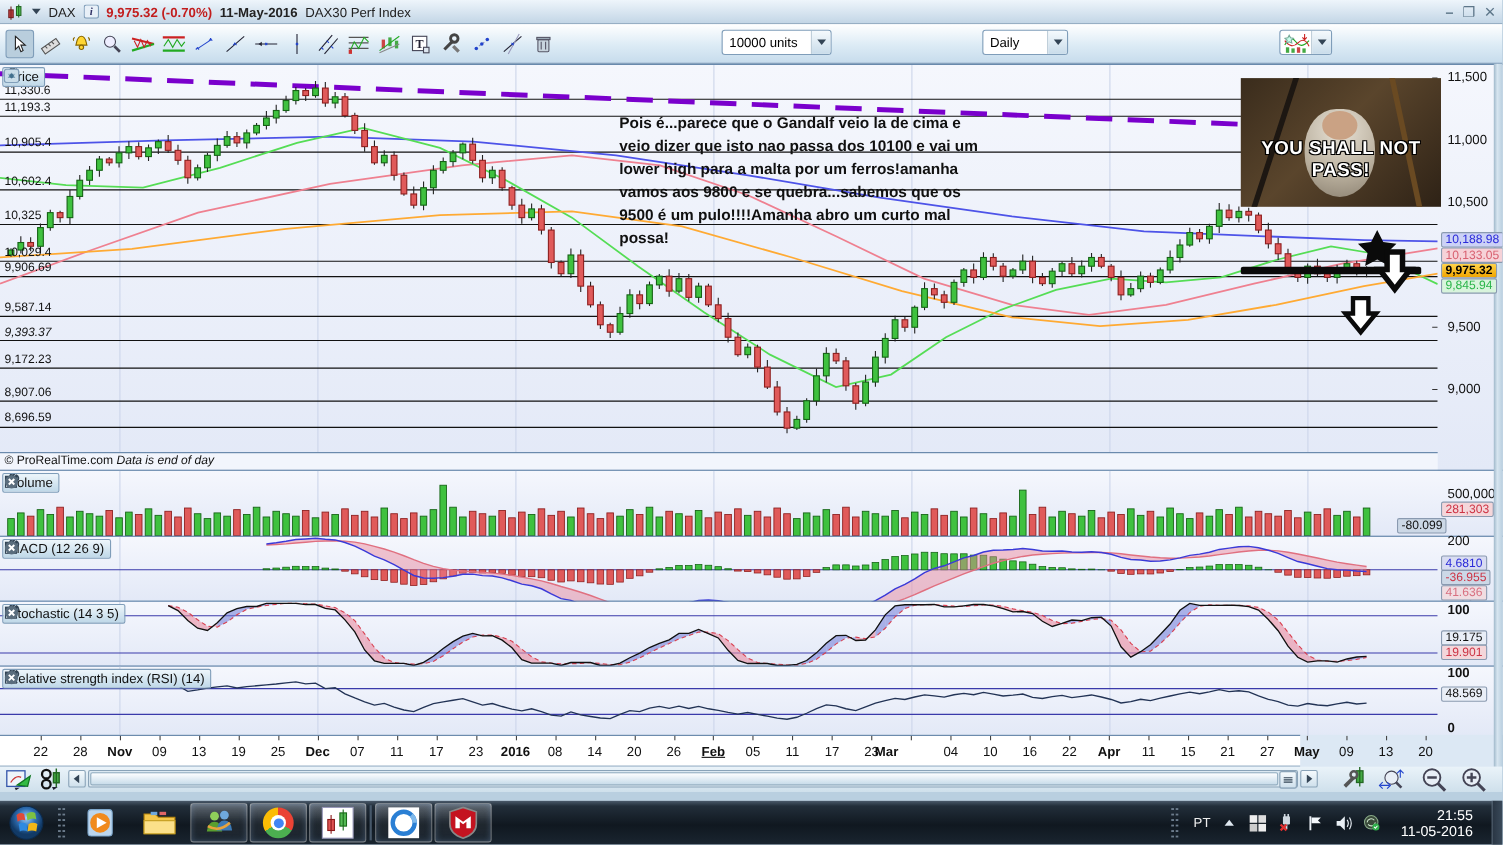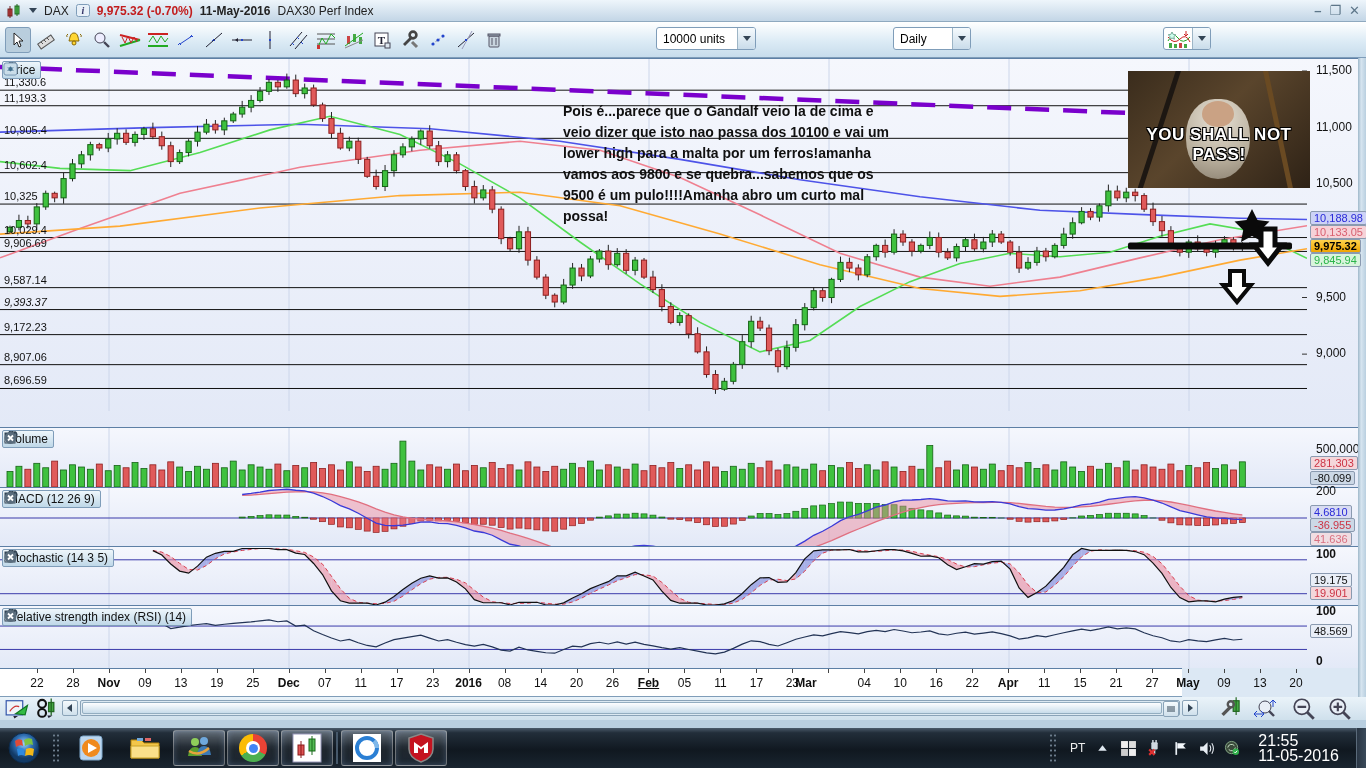--- a/index.html
+++ b/index.html
@@ -75,21 +75,21 @@
     display:flex;align-items:center;justify-content:center;border-radius:2px;}
   
   #taskbar{position:absolute;left:0;top:728px;width:1366px;height:40px;
     background:linear-gradient(#4a5a6a,#222e3a 12%,#101820 55%,#1a2530);display:flex;align-items:center;}
   .tb-item{width:52px;height:36px;margin:0 1px;display:flex;align-items:center;justify-content:center;border-radius:3px;}
   .tb-item.running{background:linear-gradient(rgba(255,255,255,.28),rgba(255,255,255,.08) 45%,rgba(255,255,255,.02));
     border:1px solid rgba(255,255,255,.35);box-shadow:inset 0 0 6px rgba(160,200,255,.25);}
   .grip{width:8px;height:30px;margin:0 4px;
     background-image:radial-gradient(circle,#6c7c8c 1px,transparent 1.2px);background-size:4px 5px;}
   #tray{margin-left:auto;display:flex;align-items:center;gap:9px;color:#fff;}
-  #clock{font-size:16px;color:#fff;text-align:left;line-height:15px;margin:12px 8px;}
+  #clock{font-size:13px;color:#fff;text-align:right;line-height:15px;margin:12px 8px;}
   #show-desktop{width:10px;height:40px;border-left:1px solid #5a6a7a;background:linear-gradient(90deg,#2a3644,#3a4a5a);}
   .tray-ic{width:17px;height:17px;display:inline-block;}
   #lang{font-size:12px;color:#eee;}
 </style>
 </head>
 <body>
 
 <div id="screen">
 
   <div id="titlebar">
@@ -637,20 +637,21 @@
         <div>9500 é um pulo!!!!Amanha abro um curto mal</div>
         <div>possa!</div>
       </div>
       <div id="meme">
         <div class="staff" style="left:28px;top:-14px;transform:rotate(18deg);"></div>
         <div class="staff" style="left:148px;top:-14px;transform:rotate(-12deg);background:#6a4a22;"></div>
         <div class="beard"></div>
         <div class="face"></div>
         <div class="cap">YOU SHALL NOT PASS!</div>
       </div>
+      <div id="copyright"><span>© ProRealTime.com  </span><span class="it">Data is end of day</span></div>
     </div>
   <div class="panel" id="p-vol" style="top:427px;height:60px;">
       <svg width="1307" height="60" viewBox="0 0 1307 60">
         <line x1="109" y1="0" x2="109" y2="60" stroke="#ccd6ea" stroke-width="1"></line>
         <line x1="289" y1="0" x2="289" y2="60" stroke="#ccd6ea" stroke-width="1"></line>
         <line x1="469" y1="0" x2="469" y2="60" stroke="#ccd6ea" stroke-width="1"></line>
         <line x1="649" y1="0" x2="649" y2="60" stroke="#ccd6ea" stroke-width="1"></line>
         <line x1="829" y1="0" x2="829" y2="60" stroke="#ccd6ea" stroke-width="1"></line>
         <line x1="1009" y1="0" x2="1009" y2="60" stroke="#ccd6ea" stroke-width="1"></line>
         <line x1="1189" y1="0" x2="1189" y2="60" stroke="#ccd6ea" stroke-width="1"></line>
@@ -803,21 +804,21 @@
           <rect x="2" y="2" width="10" height="10" fill="#fff" stroke="#345"></rect>
           <rect x="2" y="2" width="10" height="3" fill="#345"></rect>
         </svg>
         <svg class="hic" viewBox="0 0 15 14">
           <circle cx="7.5" cy="7" r="6" fill="#5a6d7d"></circle>
           <path d="M5 4.5 L10 9.5 M10 4.5 L5 9.5" stroke="#fff" stroke-width="1.8"></path>
         </svg>
       </div>
       <div class="tickl" style="left:1316px;top:14px;">500,000</div>
       <div class="tag" style="left:1310px;top:28px;color:#cc3344;background:#f4d6da;">281,303</div>
-      <div class="tag" style="left:1310px;top:43px;color:#111111;background:#ccd8e6;">-80.099</div>
+      <div class="tag" style="left:1270px;top:43px;color:#111111;background:#ccd8e6;">-80.099</div>
     </div>
   <div class="panel" id="p-macd" style="top:487px;height:59px;">
       <svg width="1307" height="59" viewBox="0 0 1307 59">
         <line x1="109" y1="0" x2="109" y2="59" stroke="#ccd6ea" stroke-width="1"></line>
         <line x1="289" y1="0" x2="289" y2="59" stroke="#ccd6ea" stroke-width="1"></line>
         <line x1="469" y1="0" x2="469" y2="59" stroke="#ccd6ea" stroke-width="1"></line>
         <line x1="649" y1="0" x2="649" y2="59" stroke="#ccd6ea" stroke-width="1"></line>
         <line x1="829" y1="0" x2="829" y2="59" stroke="#ccd6ea" stroke-width="1"></line>
         <line x1="1009" y1="0" x2="1009" y2="59" stroke="#ccd6ea" stroke-width="1"></line>
         <line x1="1189" y1="0" x2="1189" y2="59" stroke="#ccd6ea" stroke-width="1"></line>

